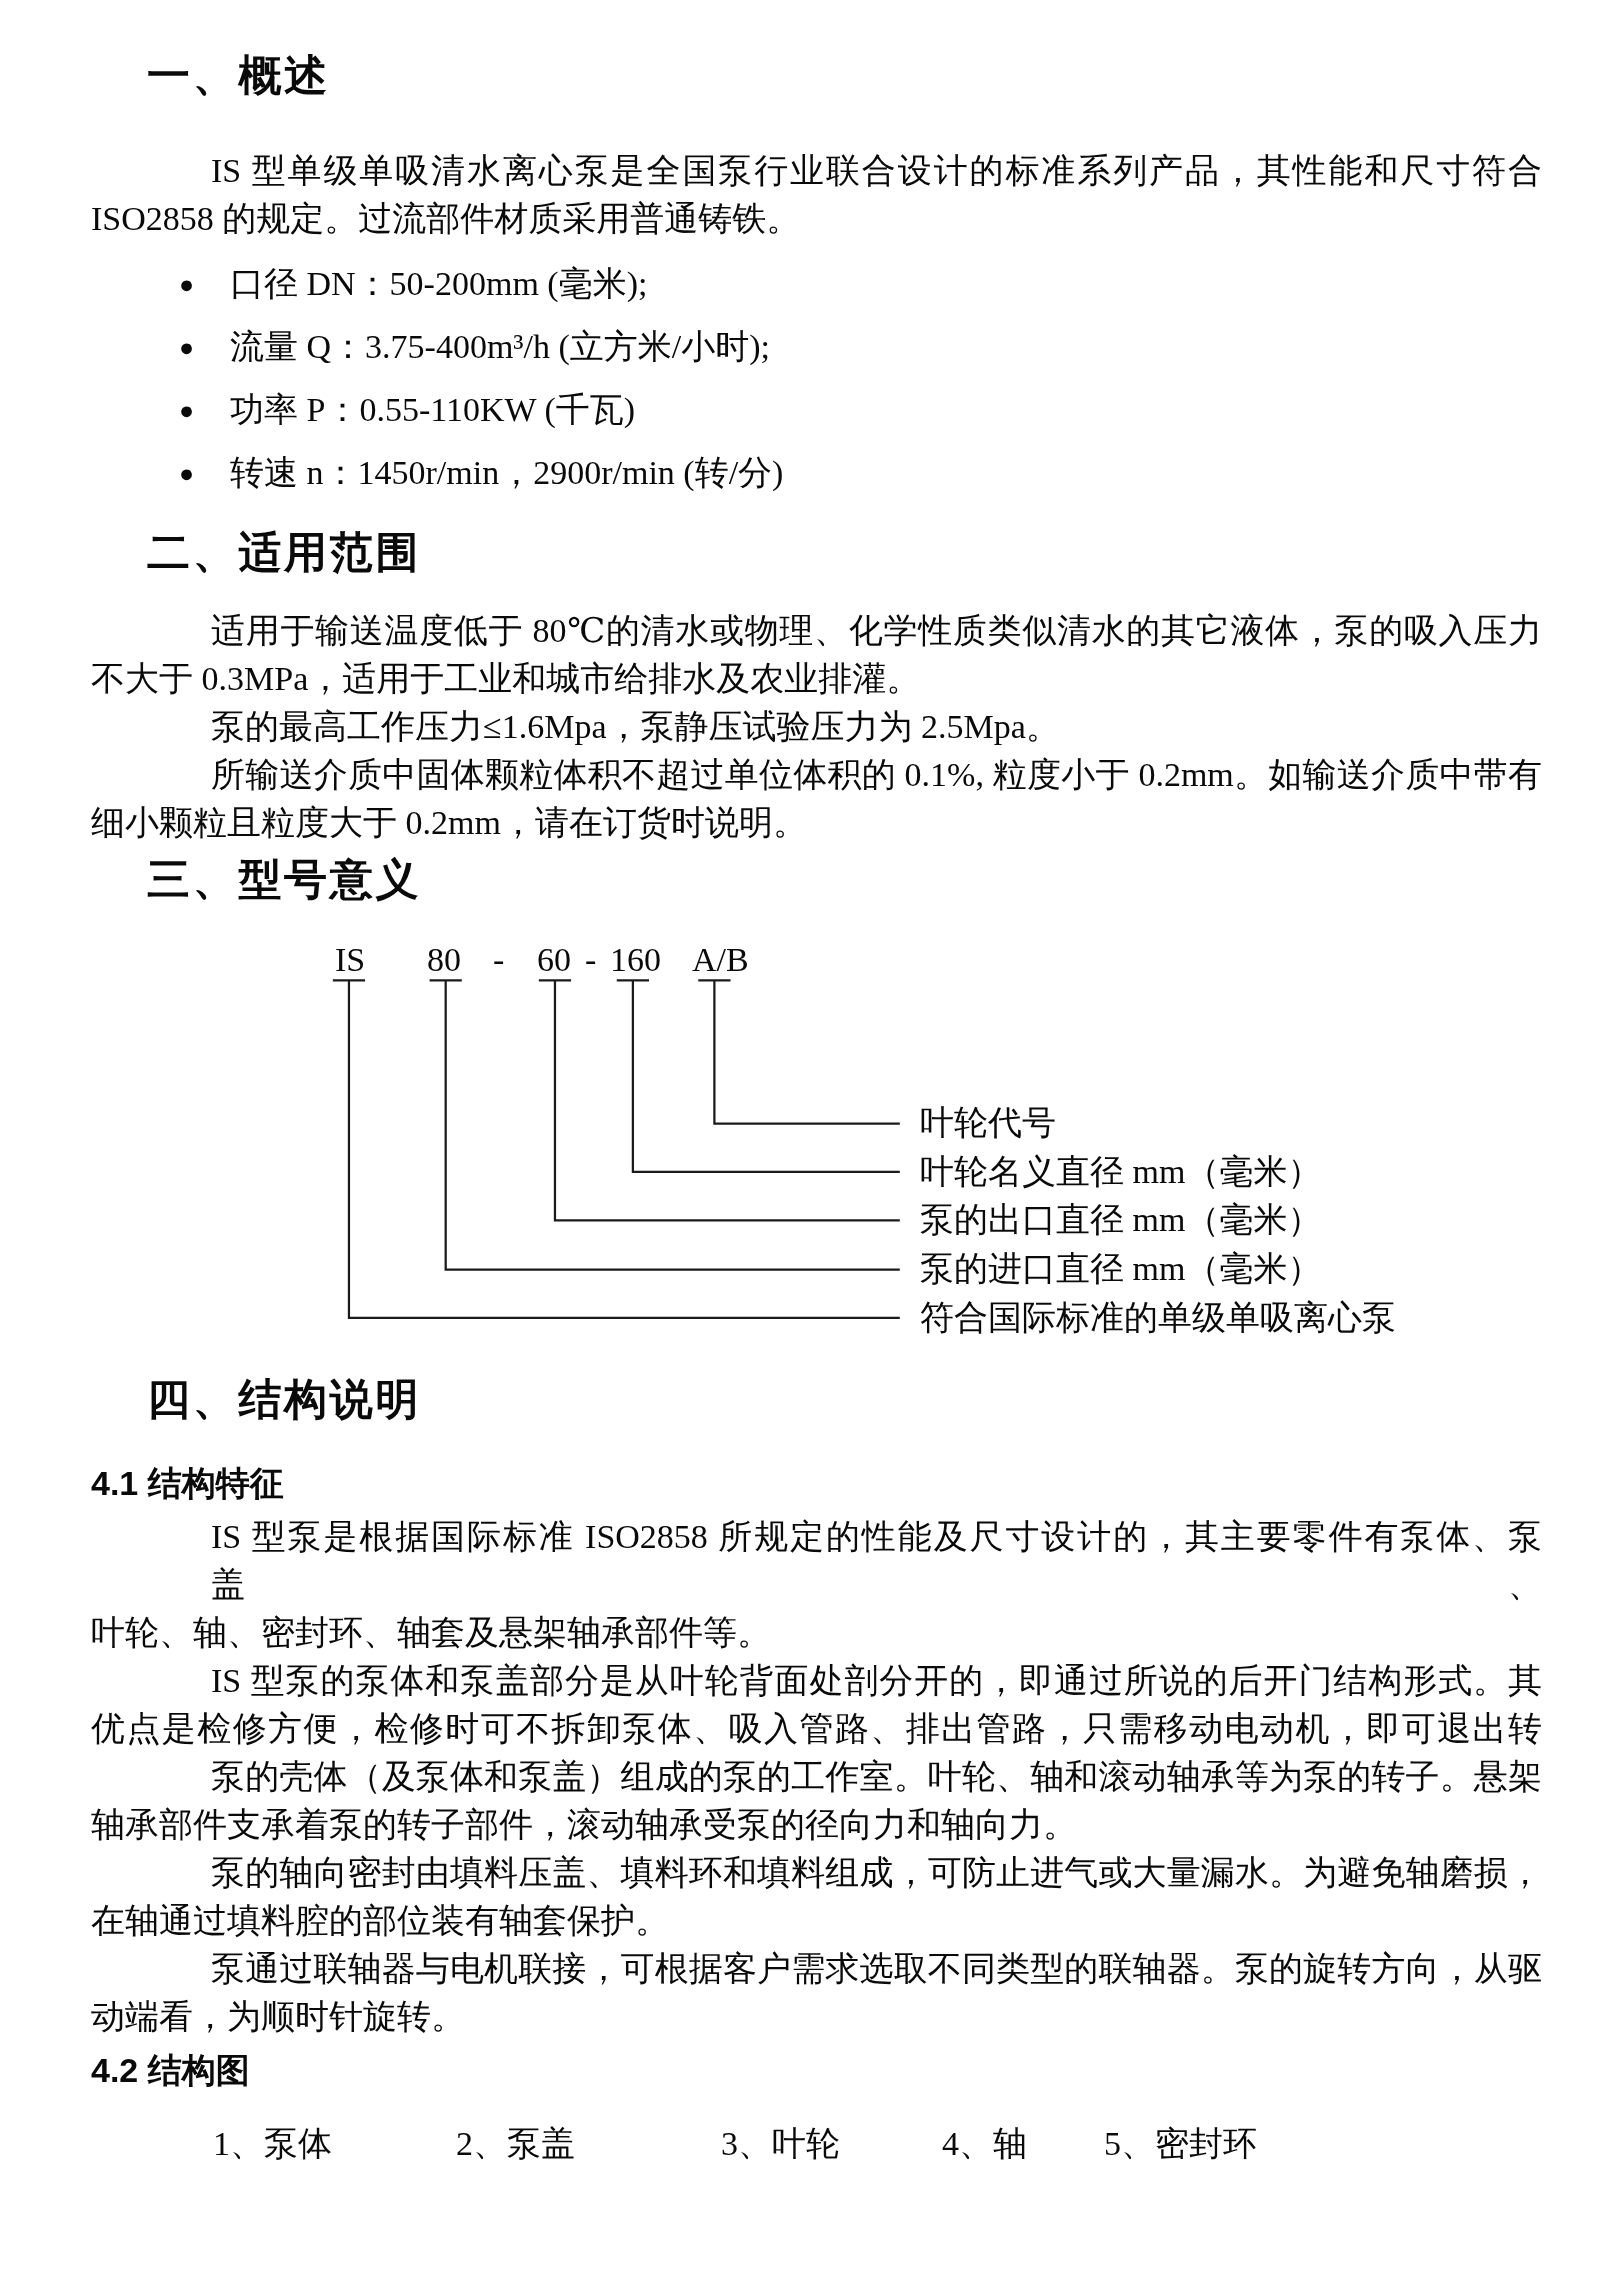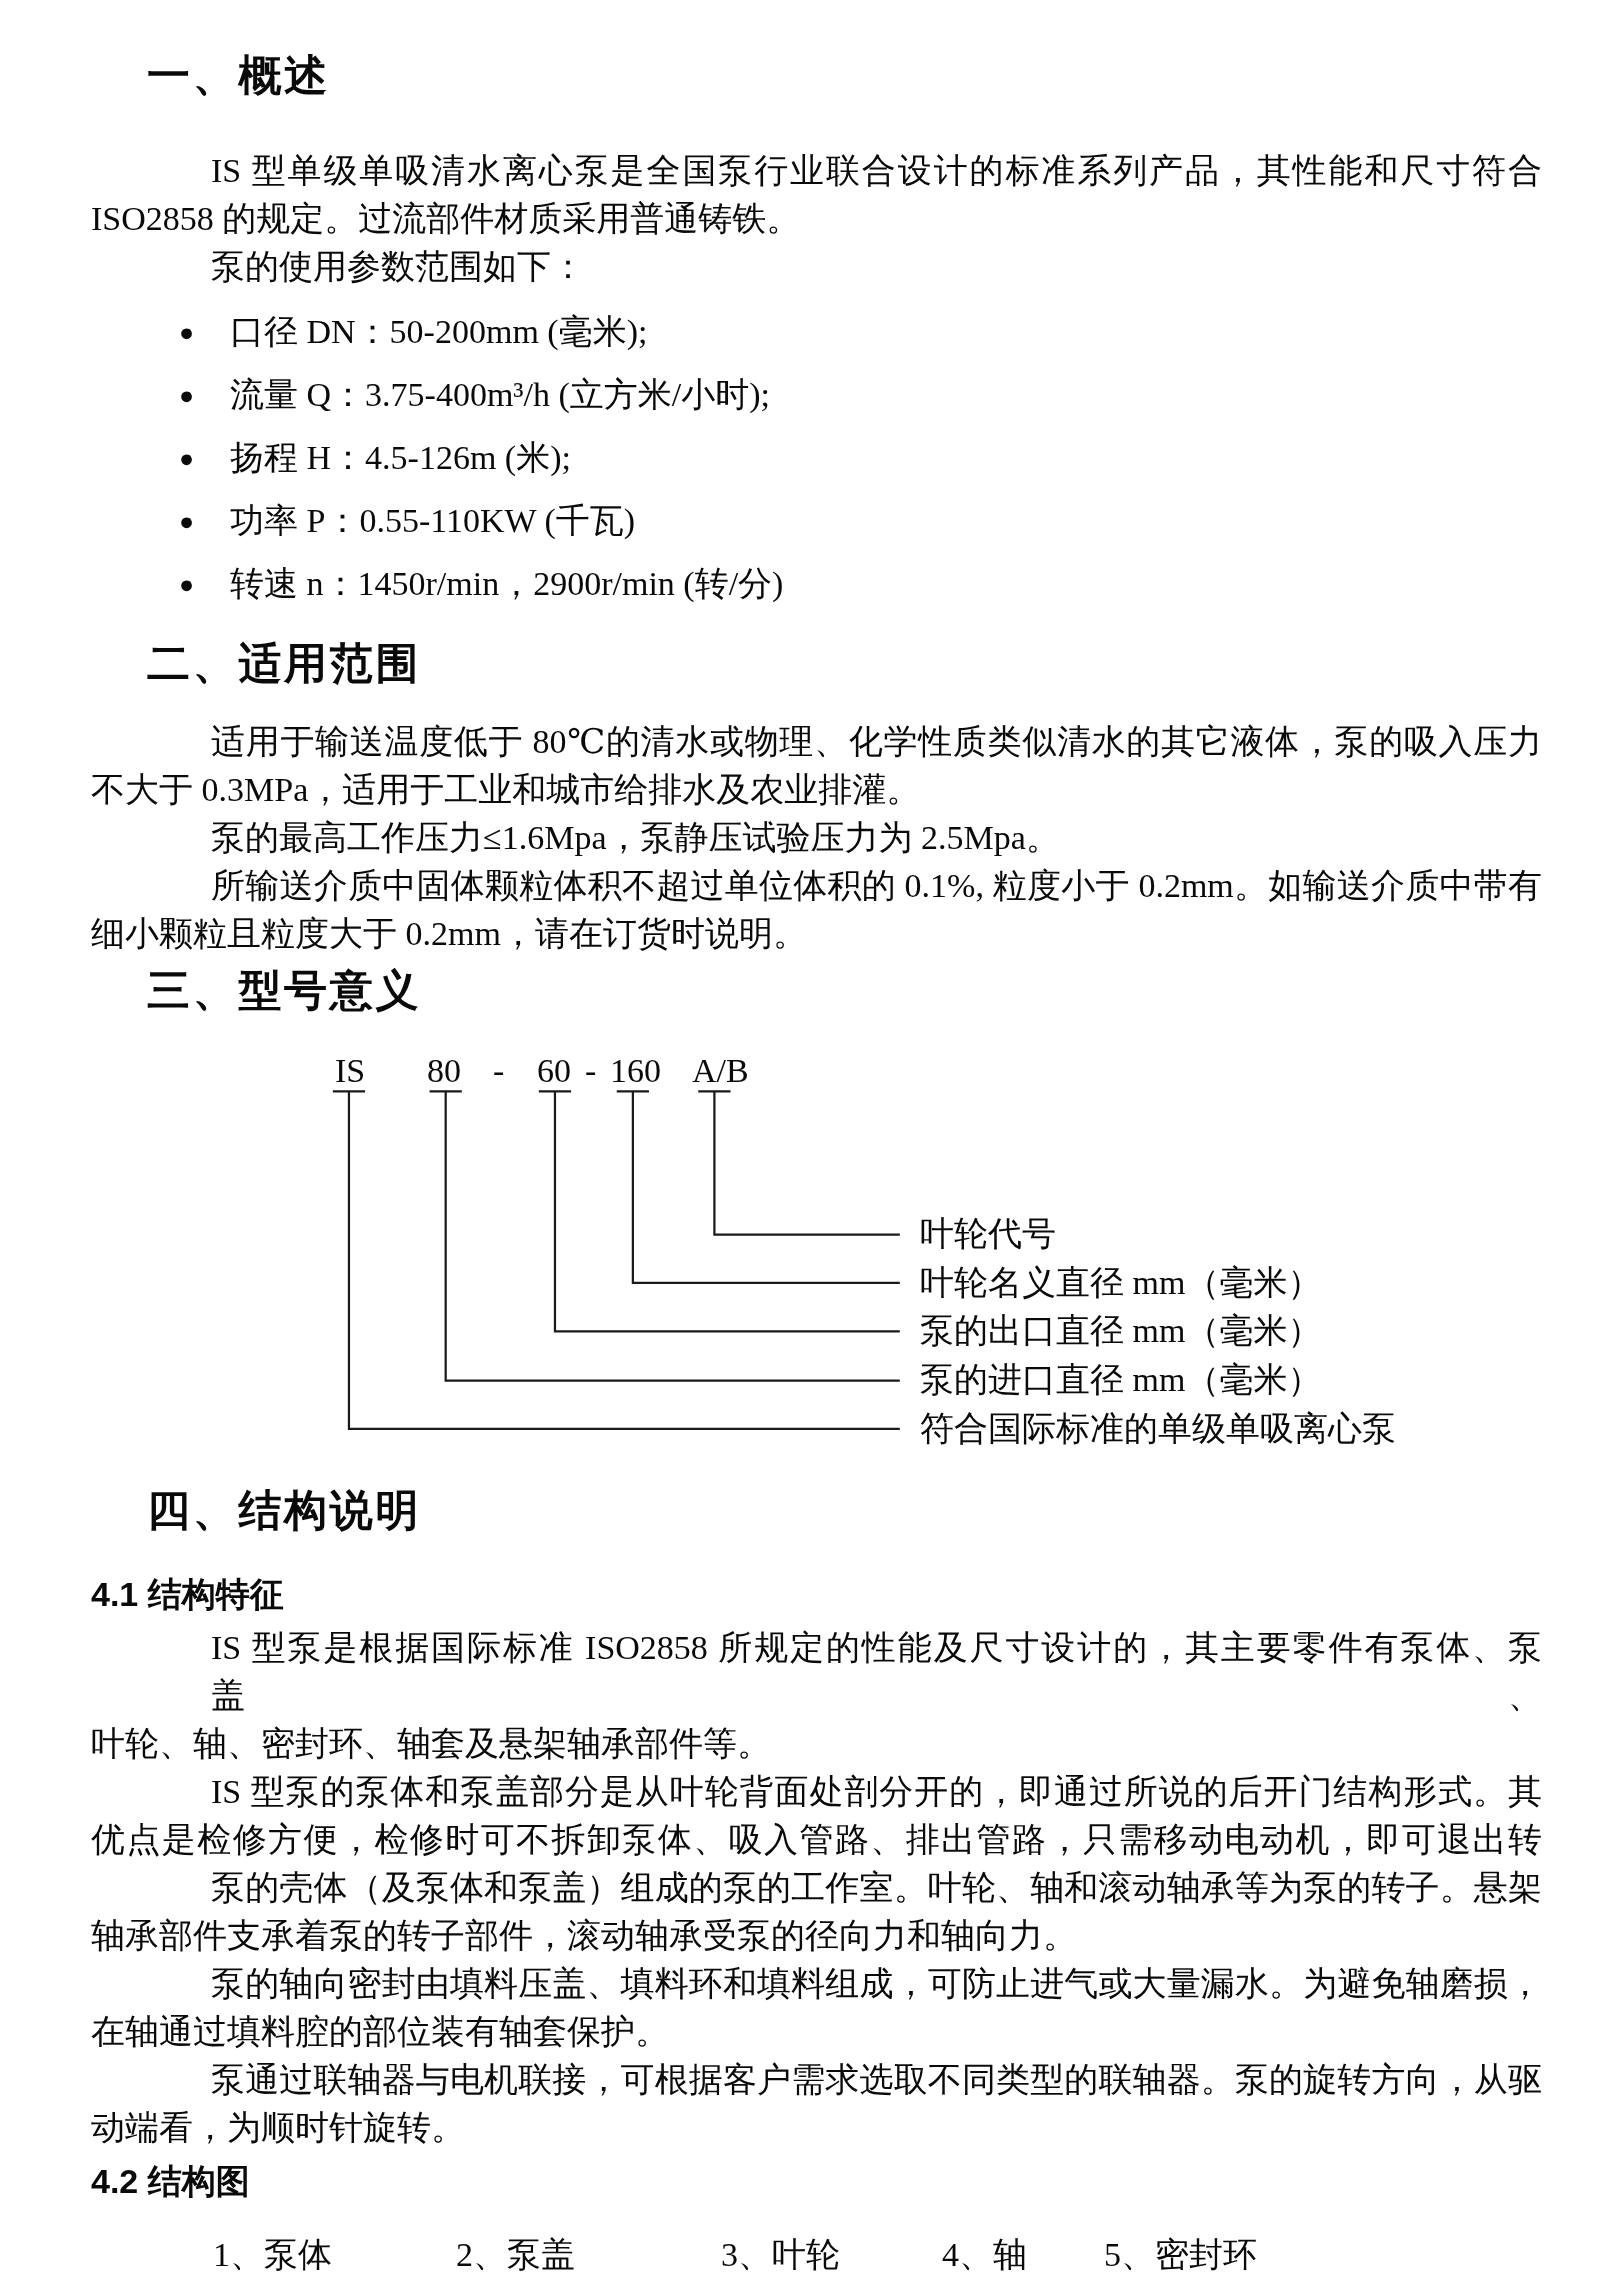--- a/index.html
+++ b/index.html
@@ -96,26 +96,24 @@
 </style>
 </head>
 <body>
 
 <div class="content">
 
   <h2 class="h-main" id="h1">一、概述</h2>
   <div>
     <div class="bl ind fill">IS 型单级单吸清水离心泵是全国泵行业联合设计的标准系列产品，其性能和尺寸符合</div>
     <div class="bl">ISO2858 的规定。过流部件材质采用普通铸铁。</div>
-    <div class="bl ind">泵的使用参数范围如下：</div>
 
     <div class="blist">
       <div class="brow"><span class="dot">●</span><span>口径 DN：50-200mm (毫米);</span></div>
       <div class="brow"><span class="dot">●</span><span>流量 Q：3.75-400m³/h (立方米/小时);</span></div>
-      <div class="brow"><span class="dot">●</span><span>扬程 H：4.5-126m (米);</span></div>
       <div class="brow"><span class="dot">●</span><span>功率 P：0.55-110KW (千瓦)</span></div>
       <div class="brow"><span class="dot">●</span><span>转速 n：1450r/min，2900r/min (转/分)</span></div>
     </div>
   </div>
 
   <h2 class="h-main" id="h2">二、适用范围</h2>
   <div style="margin-top:30px">
     <div class="bl ind fill">适用于输送温度低于 80℃的清水或物理、化学性质类似清水的其它液体，泵的吸入压力</div>
     <div class="bl">不大于 0.3MPa，适用于工业和城市给排水及农业排灌。</div>
     <div class="bl ind">泵的最高工作压力≤1.6Mpa，泵静压试验压力为 2.5Mpa。</div>

